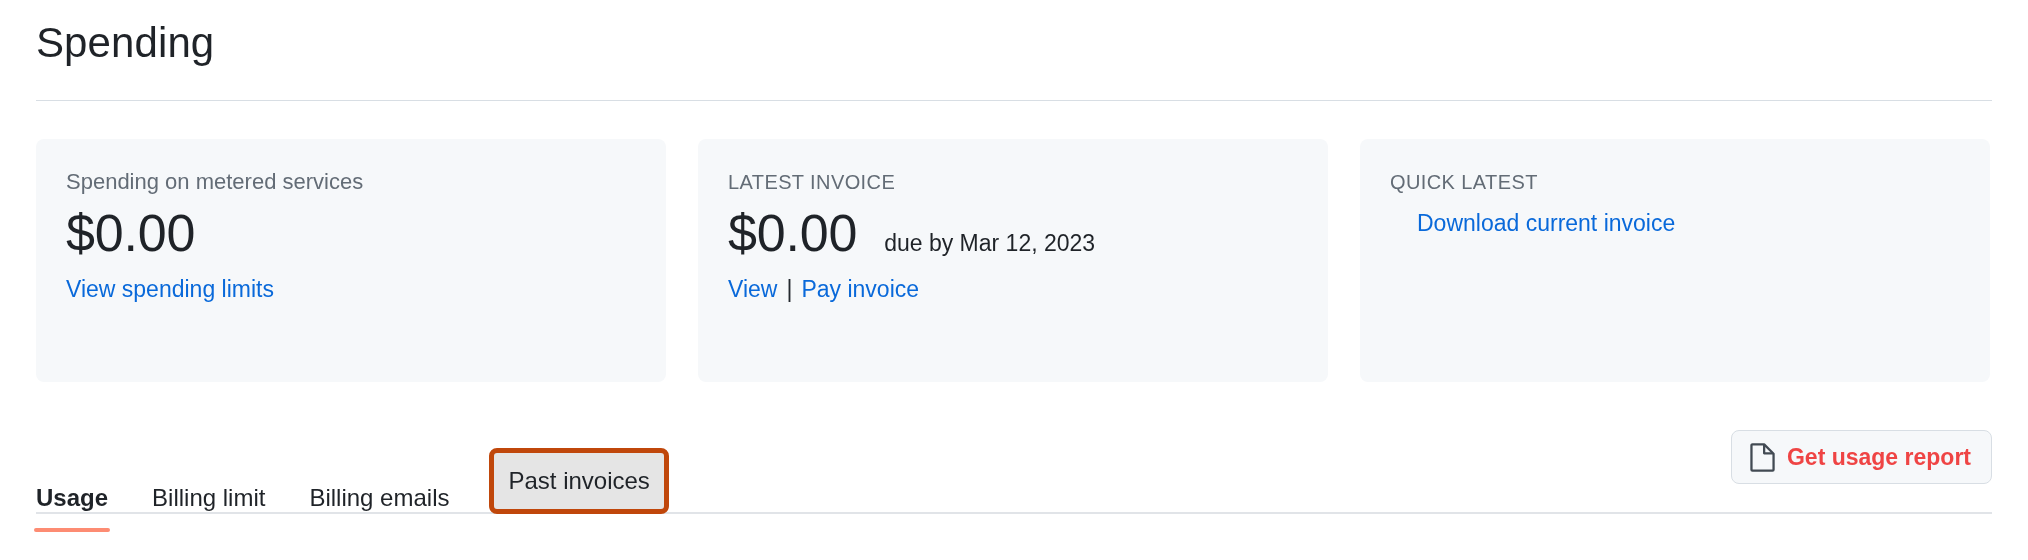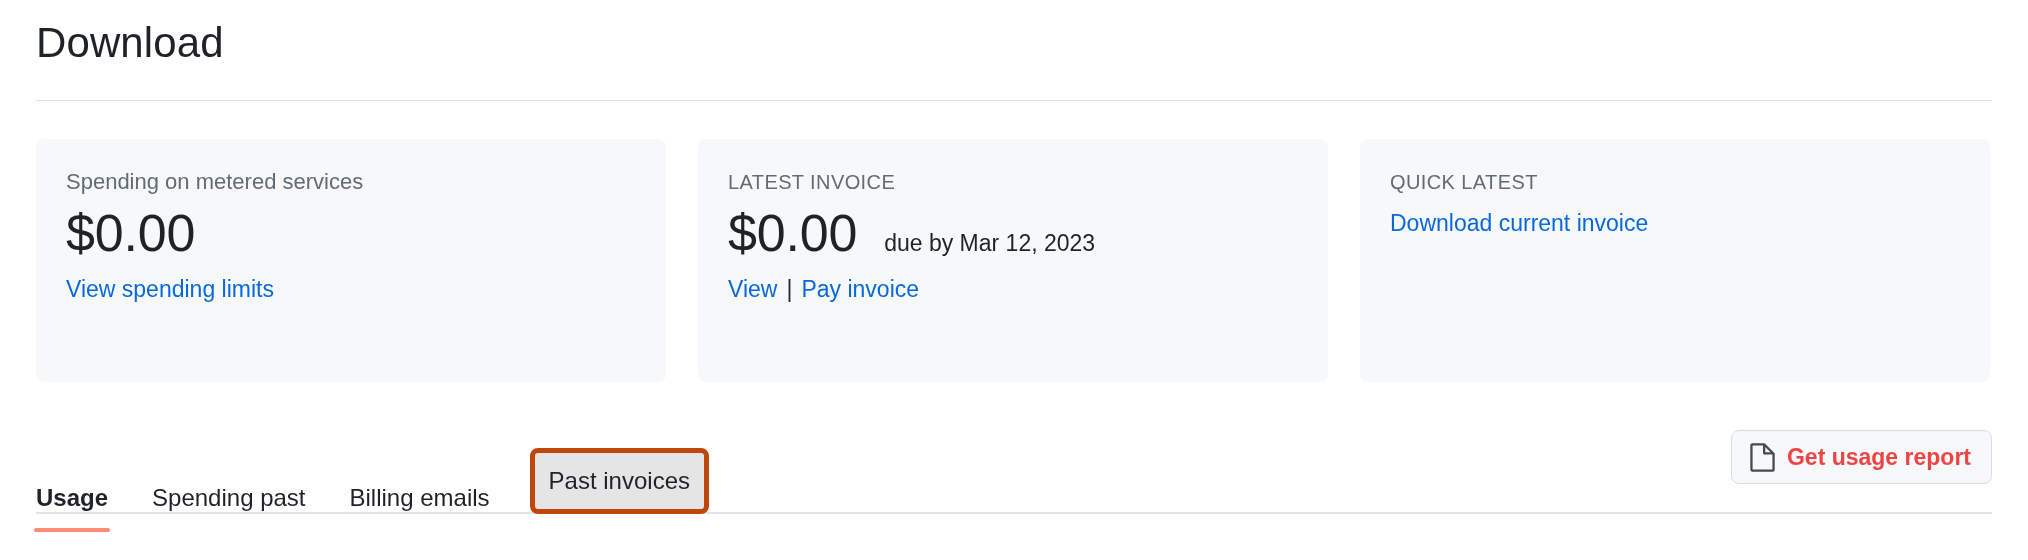--- a/index.html
+++ b/index.html
@@ -119,20 +119,21 @@
     font-size: 23px;
     line-height: 32px;
     margin: 0 9px;
   }
 
   
   .qa-links {
     margin-top: 9px;
     display: flex;
     flex-direction: column;
+    margin-left: 27px;
   }
   .qa-links .link { line-height: 34px; }
 
   
   .tabs-region {
     position: absolute;
     left: 36px;
     top: 430px;
     width: 1956px;
     height: 84px;
@@ -215,21 +216,21 @@
     height: 30px;
     flex: 0 0 auto;
   }
 </style>
 </head>
 <body>
 
 <div class="page">
 
   <div class="page-header">
-    <h1 class="page-title">Download</h1>
+    <h1 class="page-title">Spending</h1>
   </div>
   <div class="header-divider"></div>
 
   <div class="cards-row">
 
     <div class="card">
       <div class="card-label">Spending on metered services</div>
       <div class="amount-row">
         <span class="amount">$0.00</span>
       </div>
@@ -258,21 +259,21 @@
       </div>
     </div>
 
   </div>
 
   <div class="tabs-region">
     <div class="tabs-underline"></div>
 
     <div class="tabs">
       <div class="tab active">Usage</div>
-      <div class="tab">Spending past</div>
+      <div class="tab">Billing limit</div>
       <div class="tab">Billing emails</div>
       <div class="tab highlighted">Past invoices</div>
     </div>
 
     <div class="usage-report-btn">
       <span class="file-icon">
         <svg viewBox="0 0 16 18" width="26" height="30" fill="none" xmlns="http://www.w3.org/2000/svg">
           <path d="M1.5 1.2h7.2L14.5 7v9.8a0.6 0.6 0 0 1-0.6 0.6H1.5a0.6 0.6 0 0 1-0.6-0.6V1.8a0.6 0.6 0 0 1 0.6-0.6z" stroke="#424A53" stroke-width="1.4" stroke-linejoin="round"></path>
           <path d="M8.7 1.3v5.4h5.5" stroke="#424A53" stroke-width="1.4" stroke-linejoin="round"></path>
         </svg>

